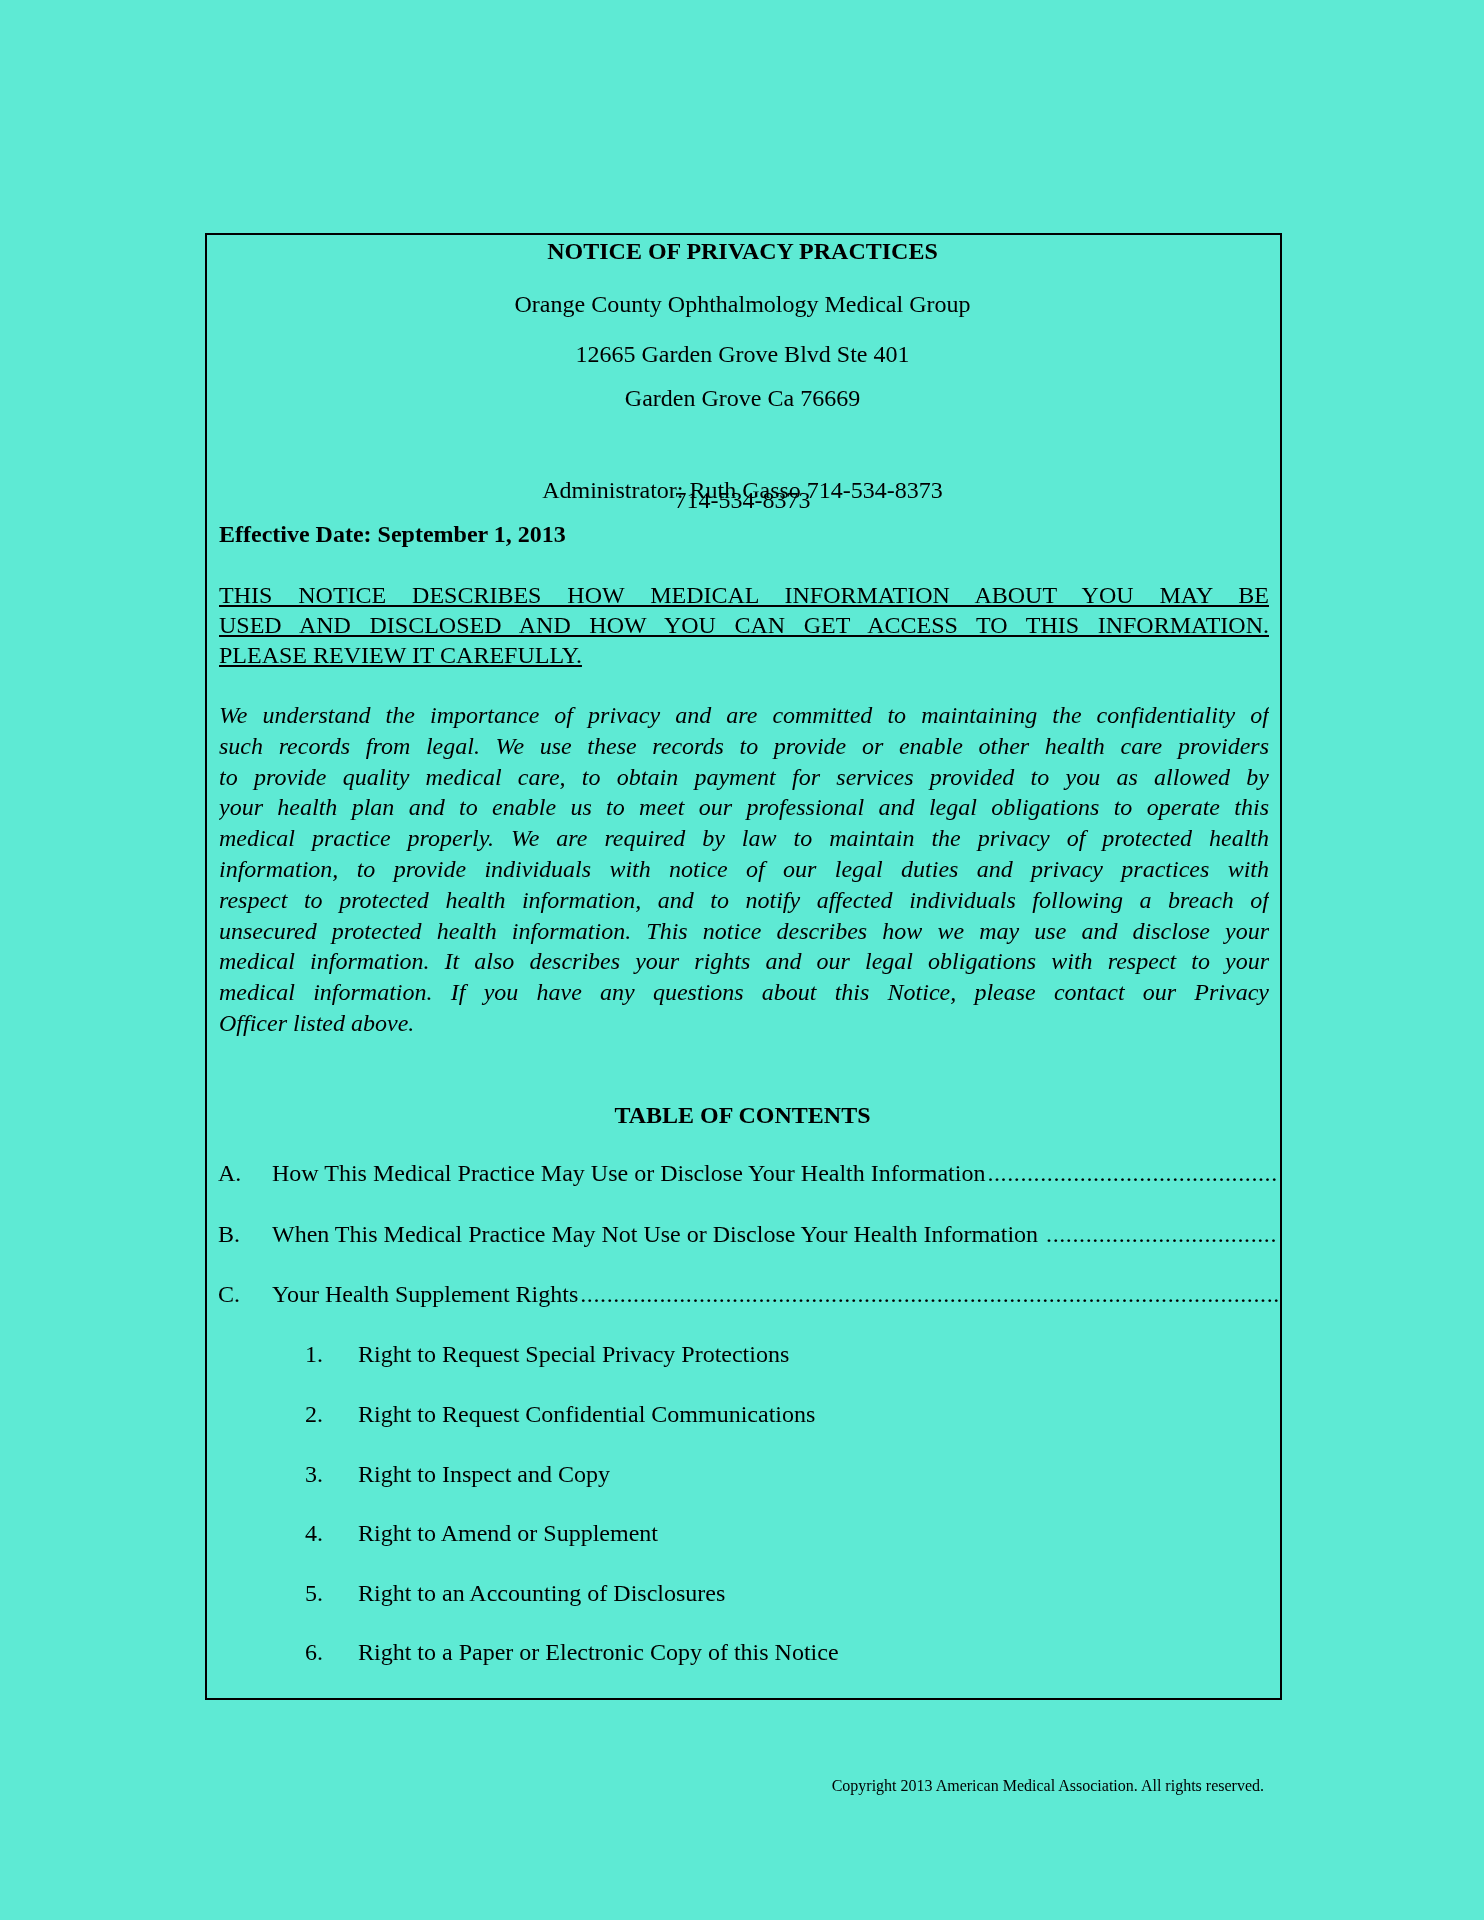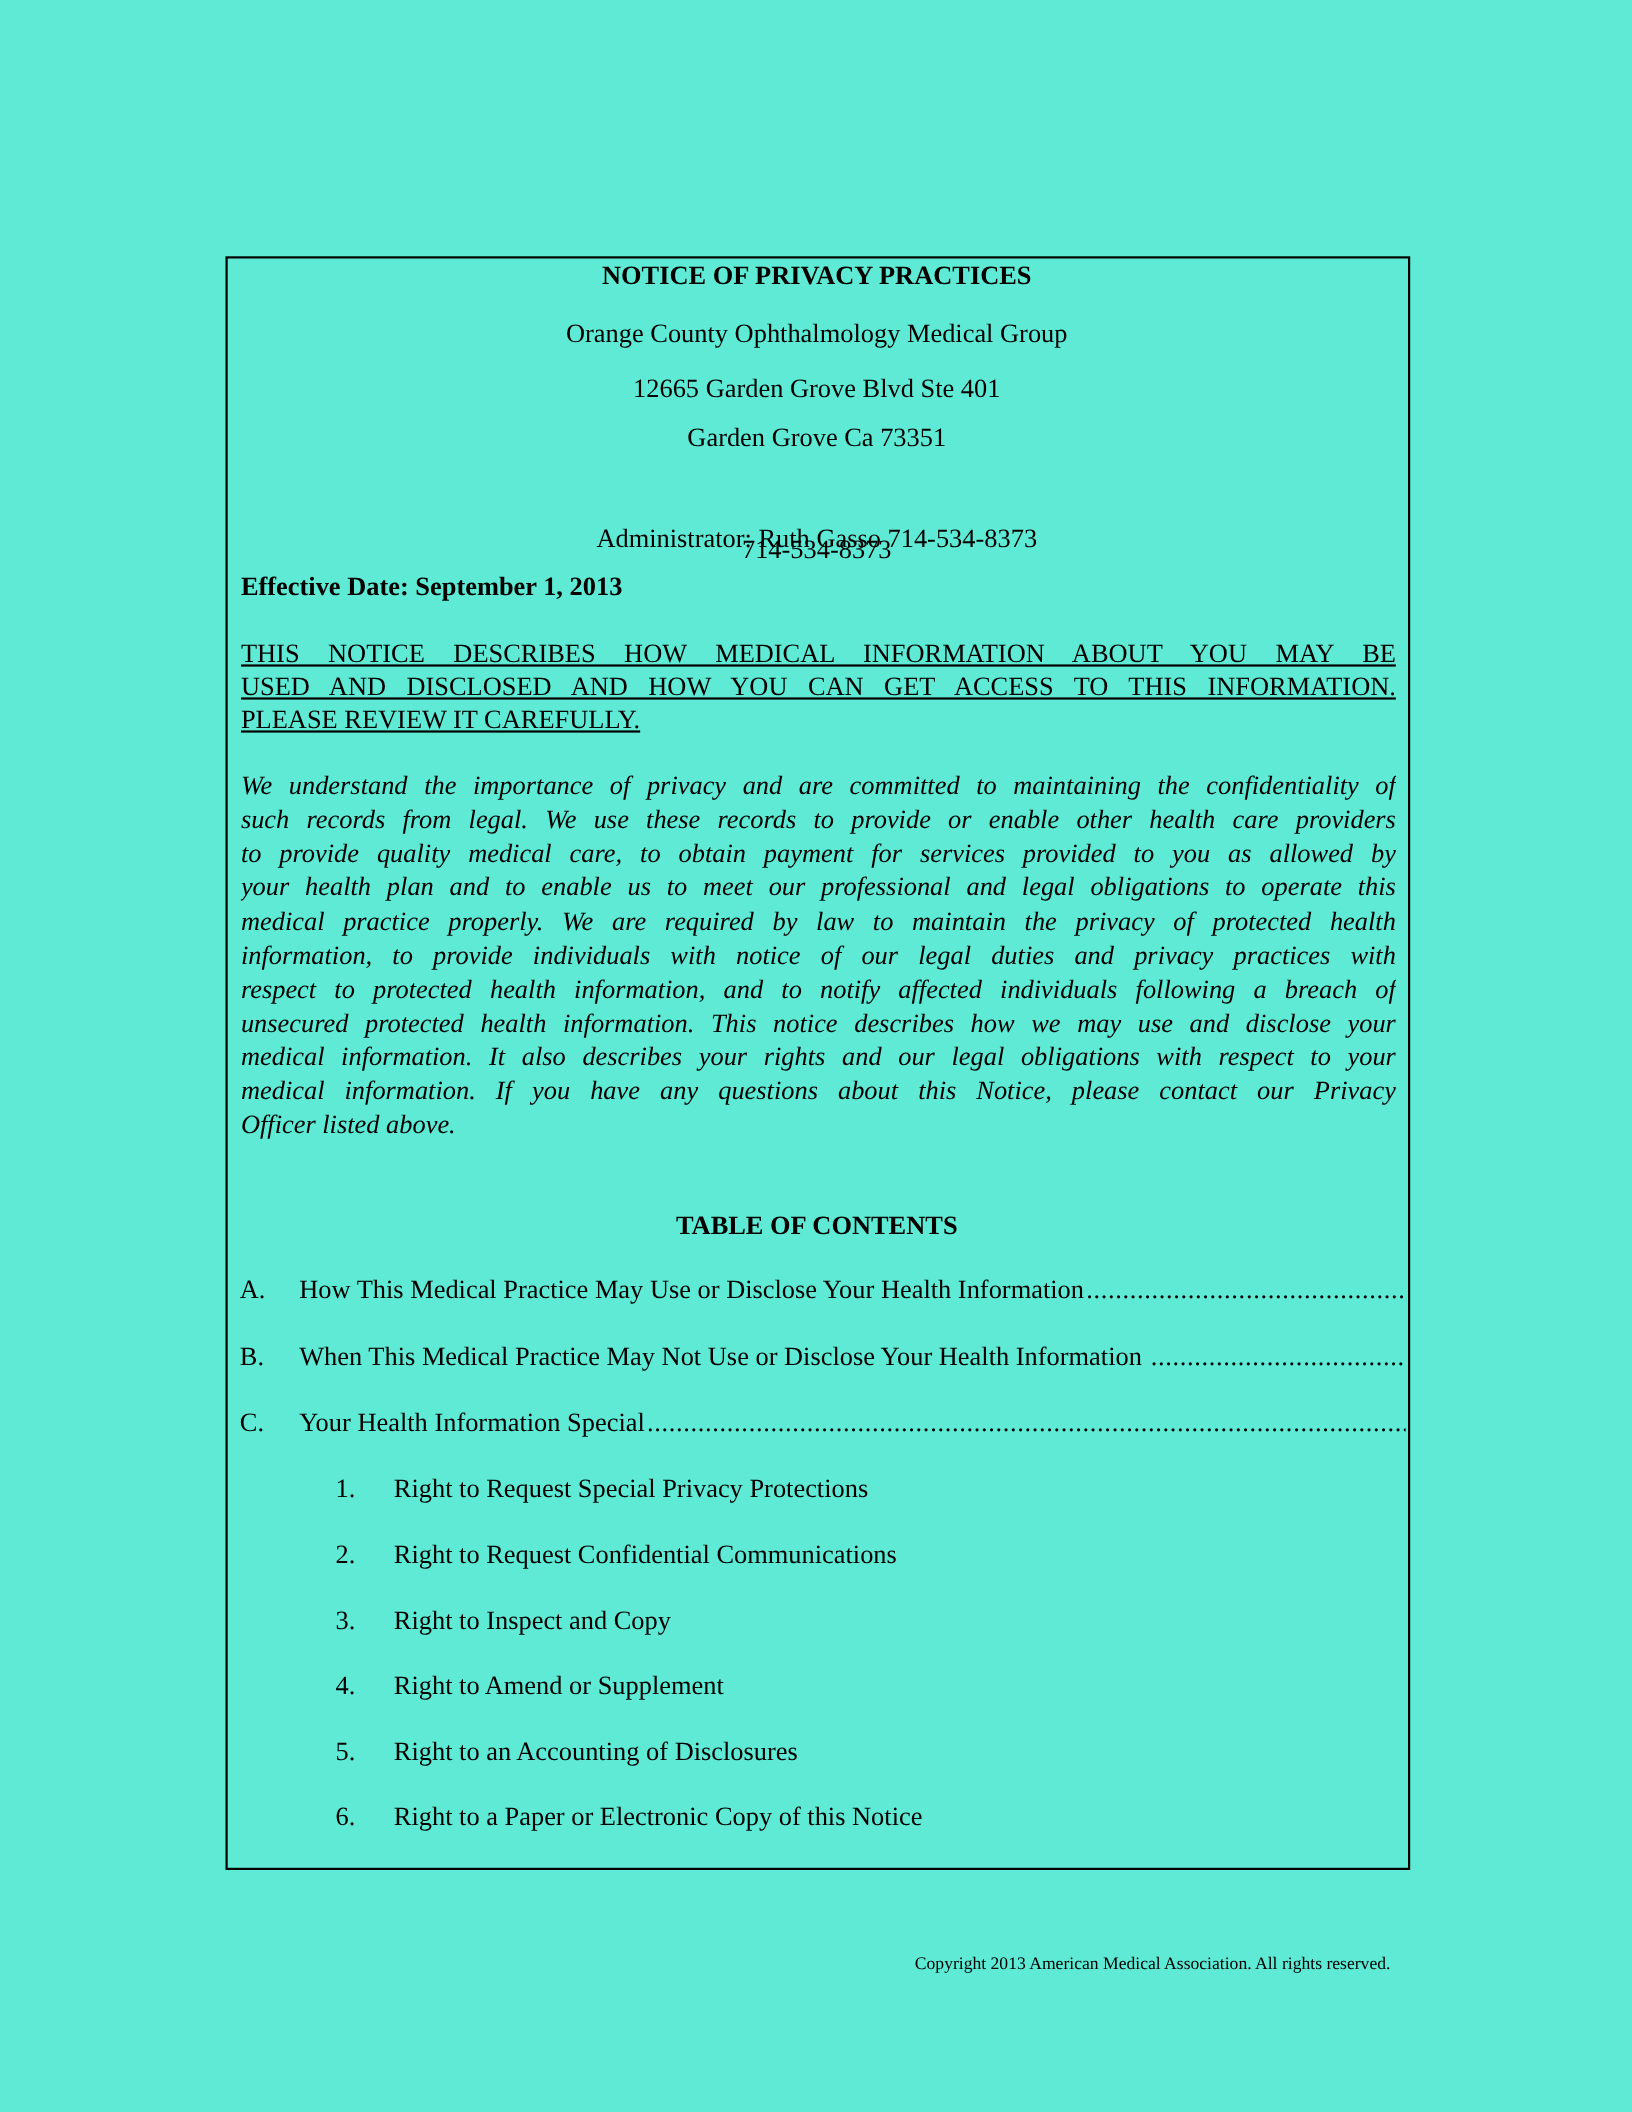--- a/index.html
+++ b/index.html
@@ -29,21 +29,21 @@
 </head>
 <body>
 
 <div class="page">
 
   <div class="box"></div>
 
   <div class="line center bold" style="top:236px;">NOTICE OF PRIVACY PRACTICES</div>
   <div class="line center" style="top:289px;">Orange County Ophthalmology Medical Group</div>
   <div class="line center" style="top:339px;">12665 Garden Grove Blvd Ste 401</div>
-  <div class="line center" style="top:383px;">Garden Grove Ca 73351</div>
+  <div class="line center" style="top:383px;">Garden Grove Ca 76669</div>
   <div class="line center" style="top:449px;margin-top:36px;">714-534-8373</div>
   <div class="line center" style="top:475px;">Administrator: Ruth Gasso 714-534-8373</div>
 
   <div class="line bold" style="left:219px; top:519px;">Effective Date: September 1, 2013</div>
 
   <div class="para caps" style="top:580px;text-decoration:underline;">
     <div class="pl">THIS NOTICE DESCRIBES HOW MEDICAL INFORMATION ABOUT YOU MAY BE</div>
     <div class="pl">USED AND DISCLOSED AND HOW YOU CAN GET ACCESS TO THIS INFORMATION.</div>
     <div class="pl last">PLEASE REVIEW IT CAREFULLY.</div>
   </div>
@@ -69,21 +69,21 @@
     <span class="toc-text">How This Medical Practice May Use or Disclose Your Health Information</span>
     <span class="toc-leader">............................................................................................................................................................................................................................................................................................................</span>
   </div>
   <div class="toc-row" style="top:1219px;">
     <span class="toc-letter">B.</span>
     <span class="toc-text" style="white-space:pre;">When This Medical Practice May Not Use or Disclose Your Health Information </span>
     <span class="toc-leader">............................................................................................................................................................................................................................................................................................................</span>
   </div>
   <div class="toc-row" style="top:1279px;">
     <span class="toc-letter">C.</span>
-    <span class="toc-text">Your Health Information Special</span>
+    <span class="toc-text">Your Health Supplement Rights</span>
     <span class="toc-leader">............................................................................................................................................................................................................................................................................................................</span>
   </div>
 
   <div class="sub-row" style="top:1339px;">
     <span class="sub-num">1.</span>
     <span>Right to Request Special Privacy Protections</span>
   </div>
   <div class="sub-row" style="top:1399px;">
     <span class="sub-num">2.</span>
     <span>Right to Request Confidential Communications</span>

